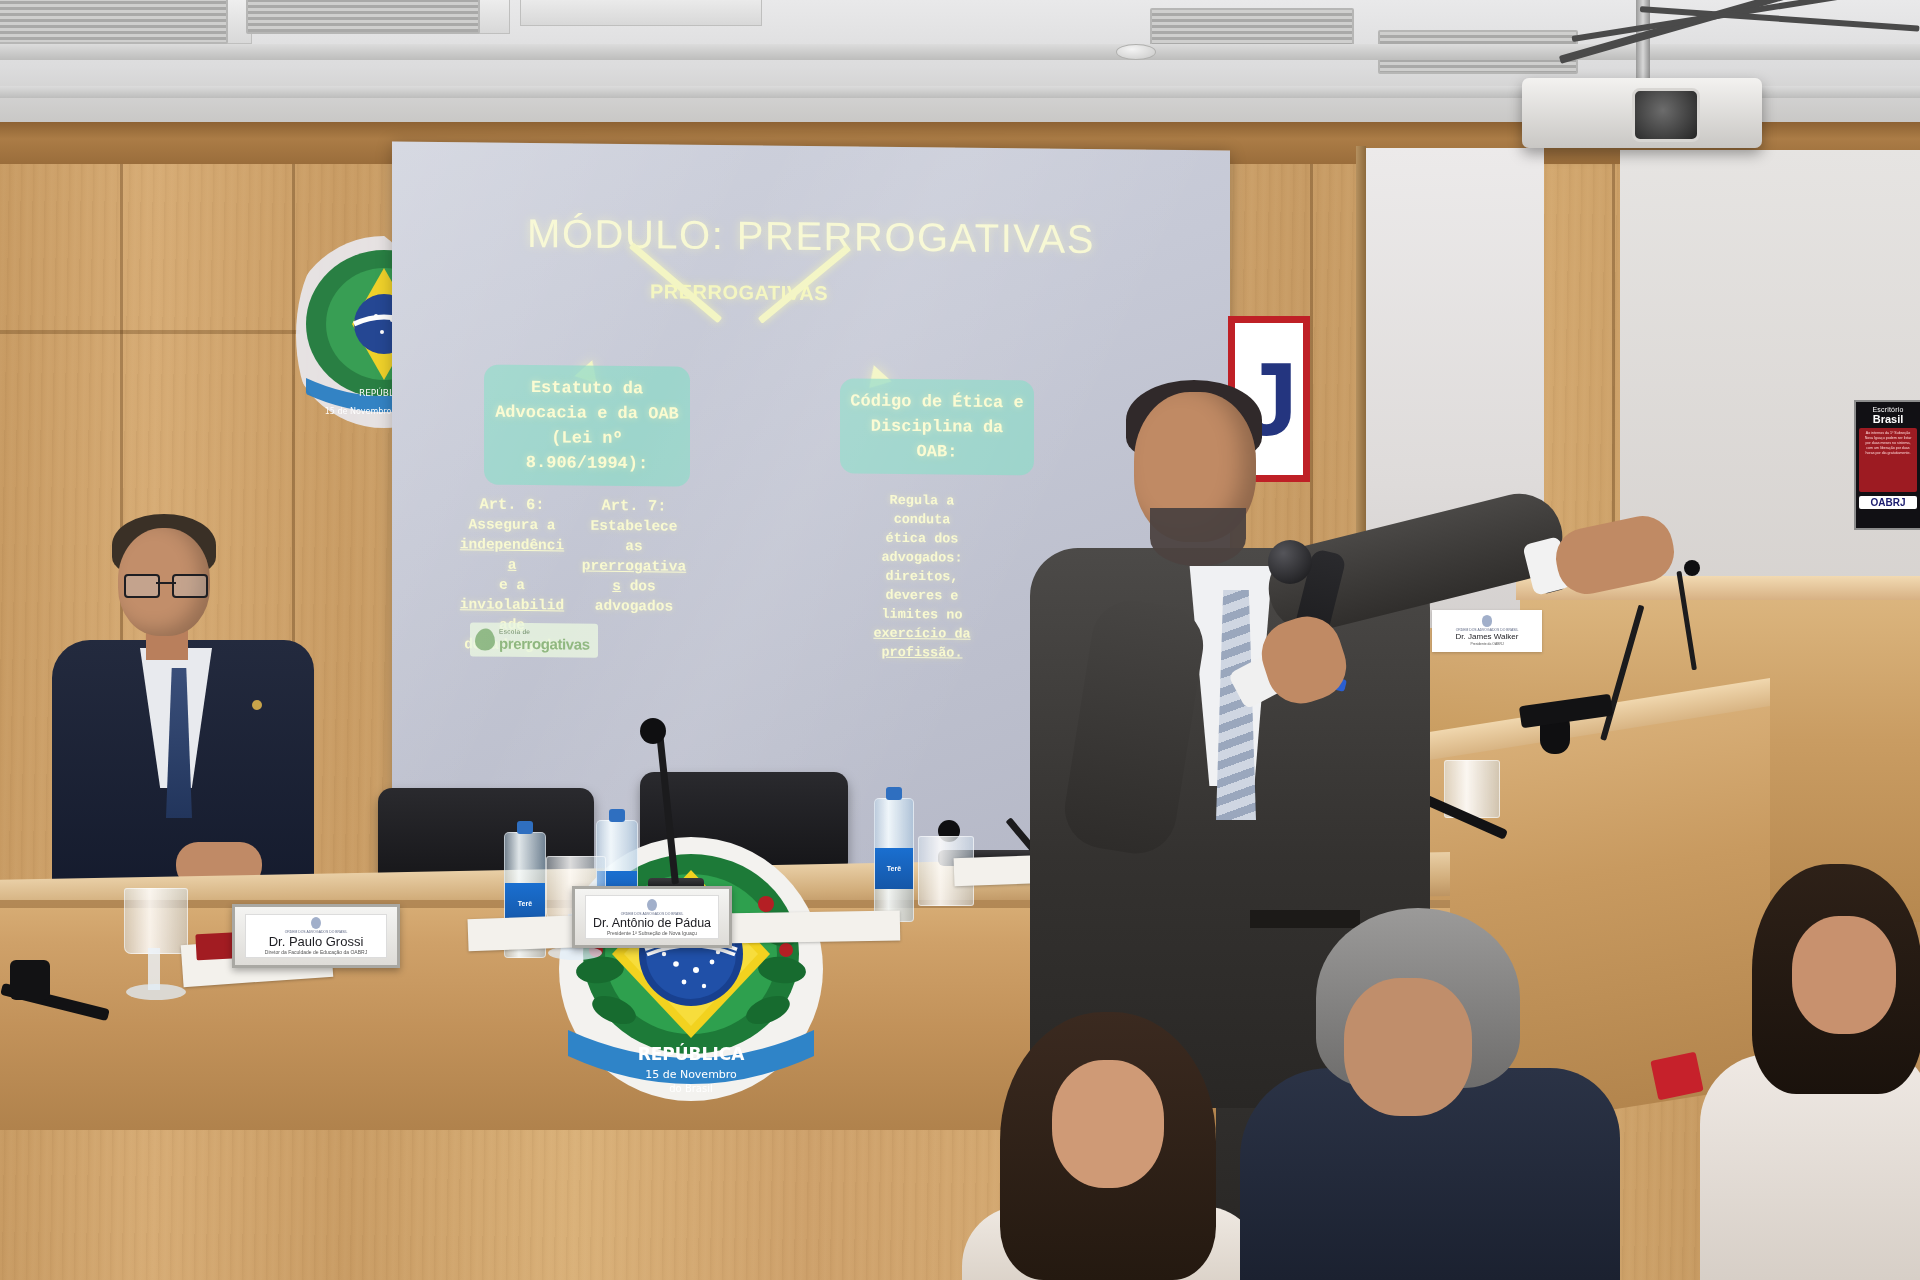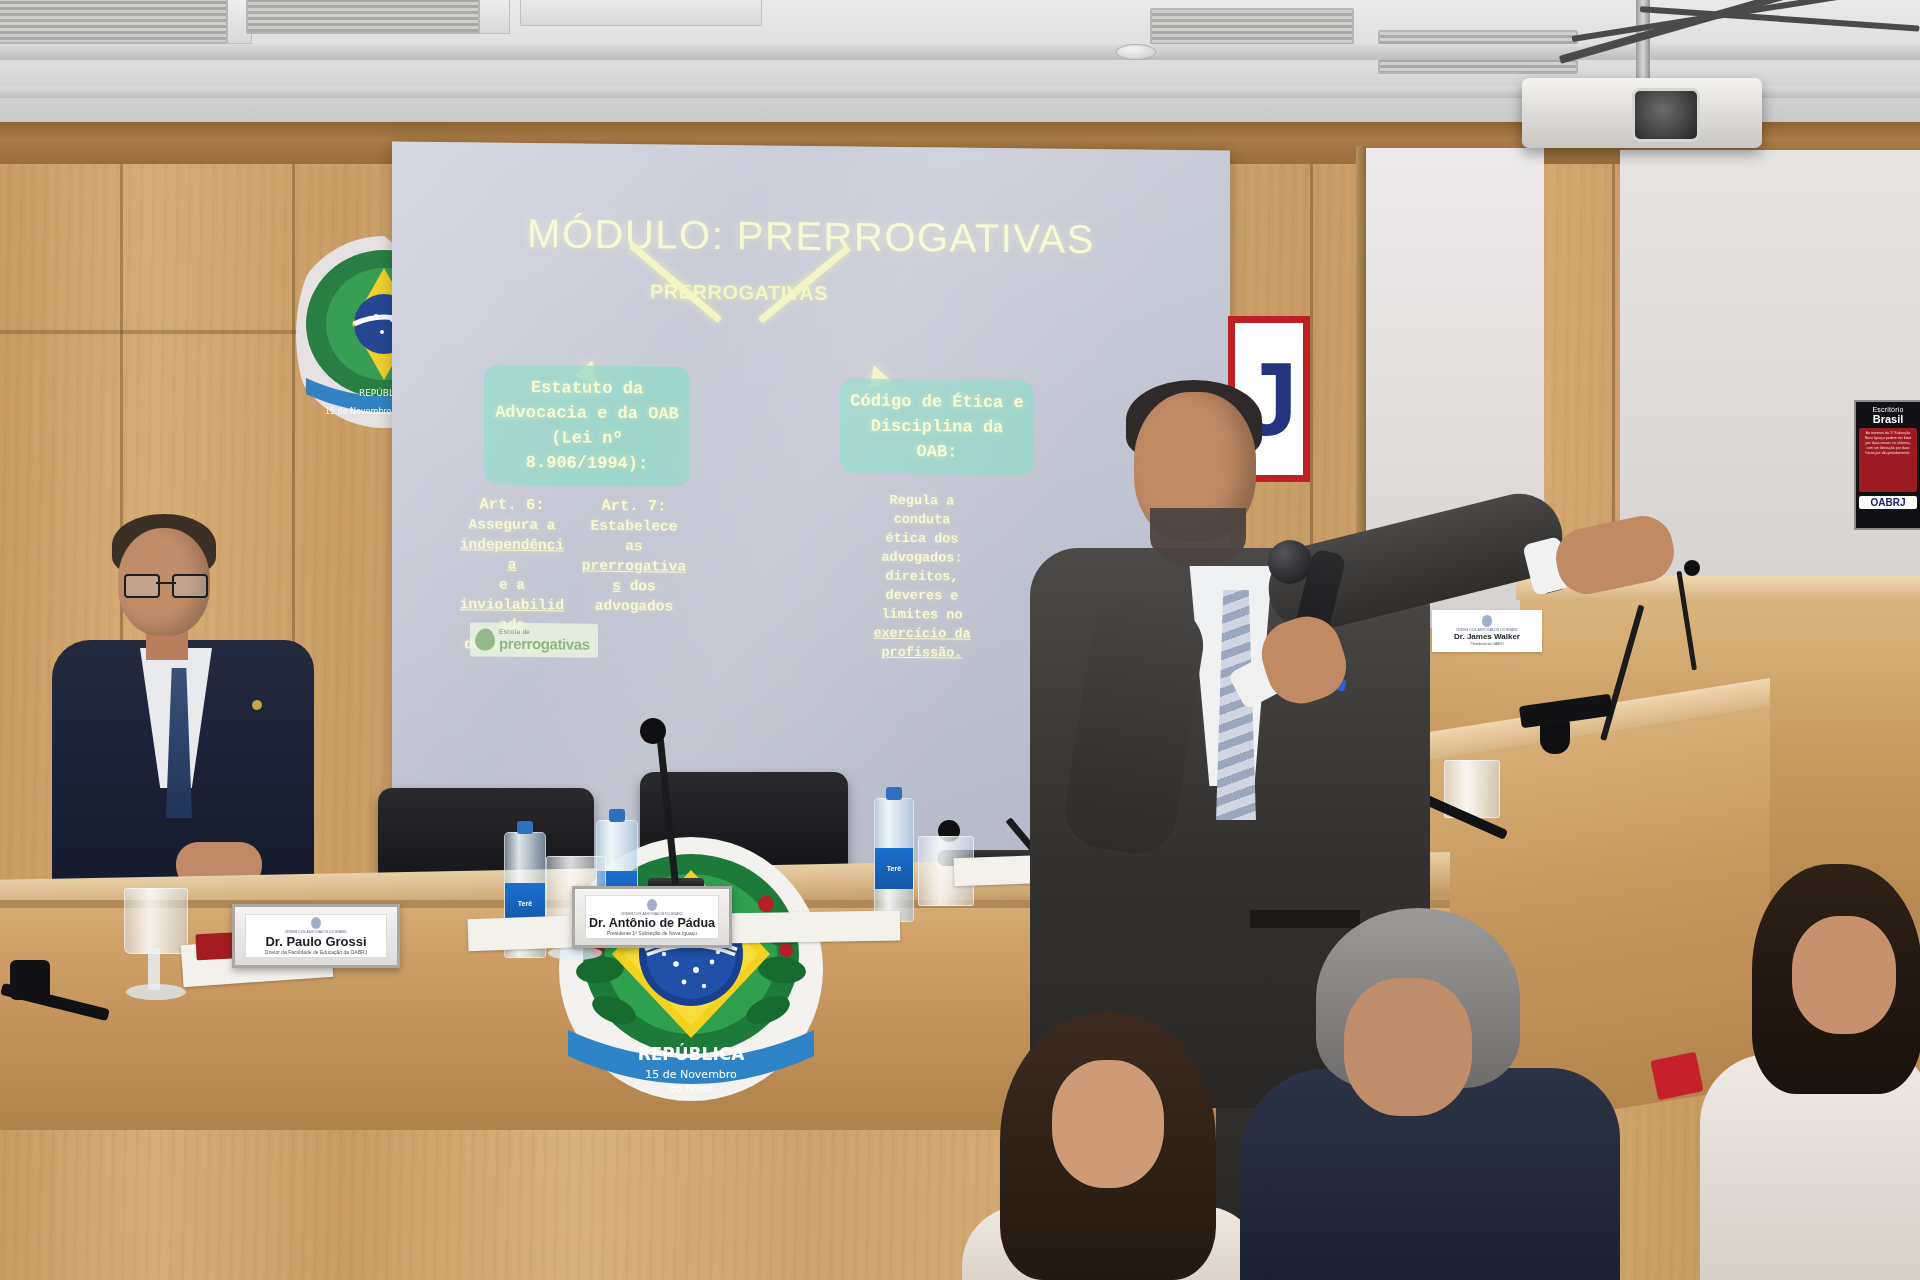--- a/index.html
+++ b/index.html
@@ -149,21 +149,21 @@
   .dais-seal{position:absolute;left:556px;top:834px;width:270px;height:270px;}
 
   
   .plate{position:absolute;background:linear-gradient(180deg,#f4f4f2,#dedcd8);
     border:3px solid #a9a8a3;box-sizing:border-box;box-shadow:0 3px 7px rgba(0,0,0,.3);
     display:flex;flex-direction:column;align-items:center;justify-content:center;}
   .plate .inner{background:#fff;width:86%;height:74%;display:flex;flex-direction:column;
     align-items:center;justify-content:center;border:1px solid #dcdcdc;}
   .plate .crest{width:10px;height:12px;border-radius:50%;background:#8a9bbd;opacity:.8;margin-bottom:1px;}
   .plate .org{font-size:3.4px;color:#5a6480;line-height:4px;text-align:center;}
-  .plate .nm{font-weight:700;color:#1d1d22;}
+  .plate .nm{font-weight:400;color:#1d1d22;}
   .plate .rl{color:#555;text-align:center;line-height:6px;}
 
   .plate-a{left:232px;top:904px;width:168px;height:64px;}
   .plate-a .nm{font-size:13px;} .plate-a .rl{font-size:5px;}
   .plate-b{left:572px;top:886px;width:160px;height:62px;}
   .plate-b .nm{font-size:12.5px;} .plate-b .rl{font-size:5px;}
   .plate-c{left:1146px;top:790px;width:126px;height:50px;}
   .plate-c .nm{font-size:9.5px;} .plate-c .rl{font-size:4px;}
   .plate-d{left:1286px;top:760px;width:110px;height:44px;}
   .plate-d .nm{font-size:8.5px;} .plate-d .rl{font-size:3.6px;}

